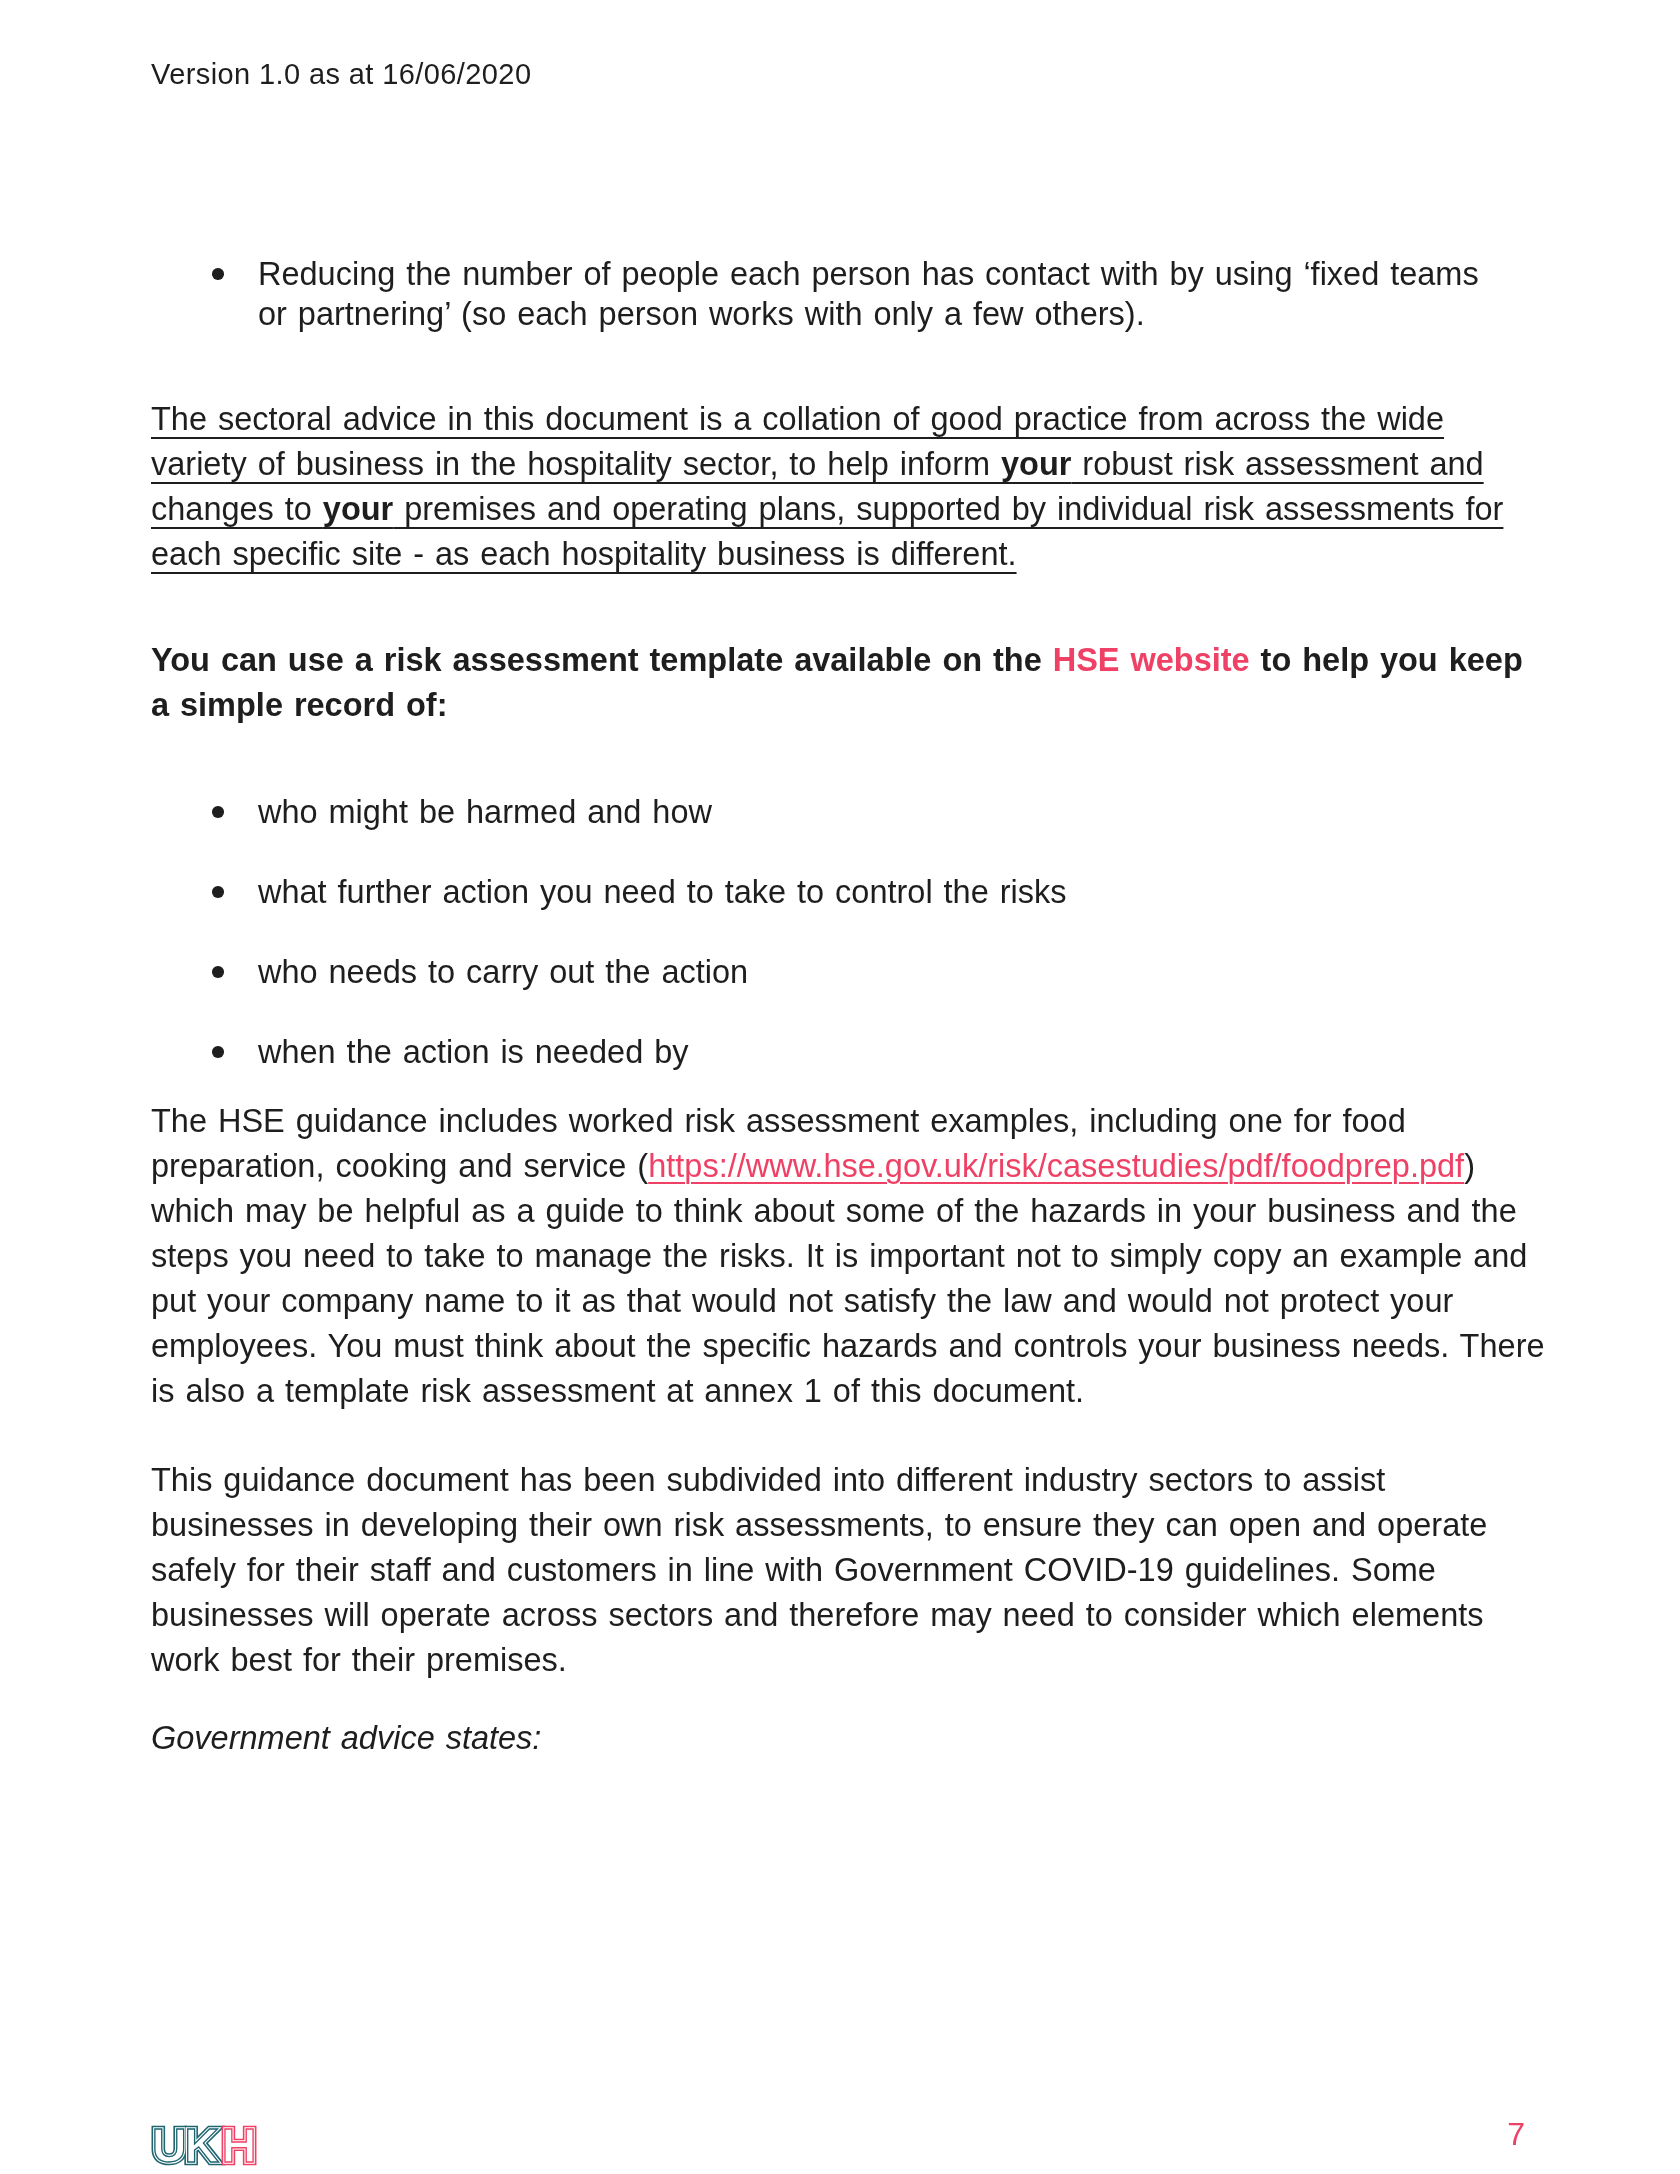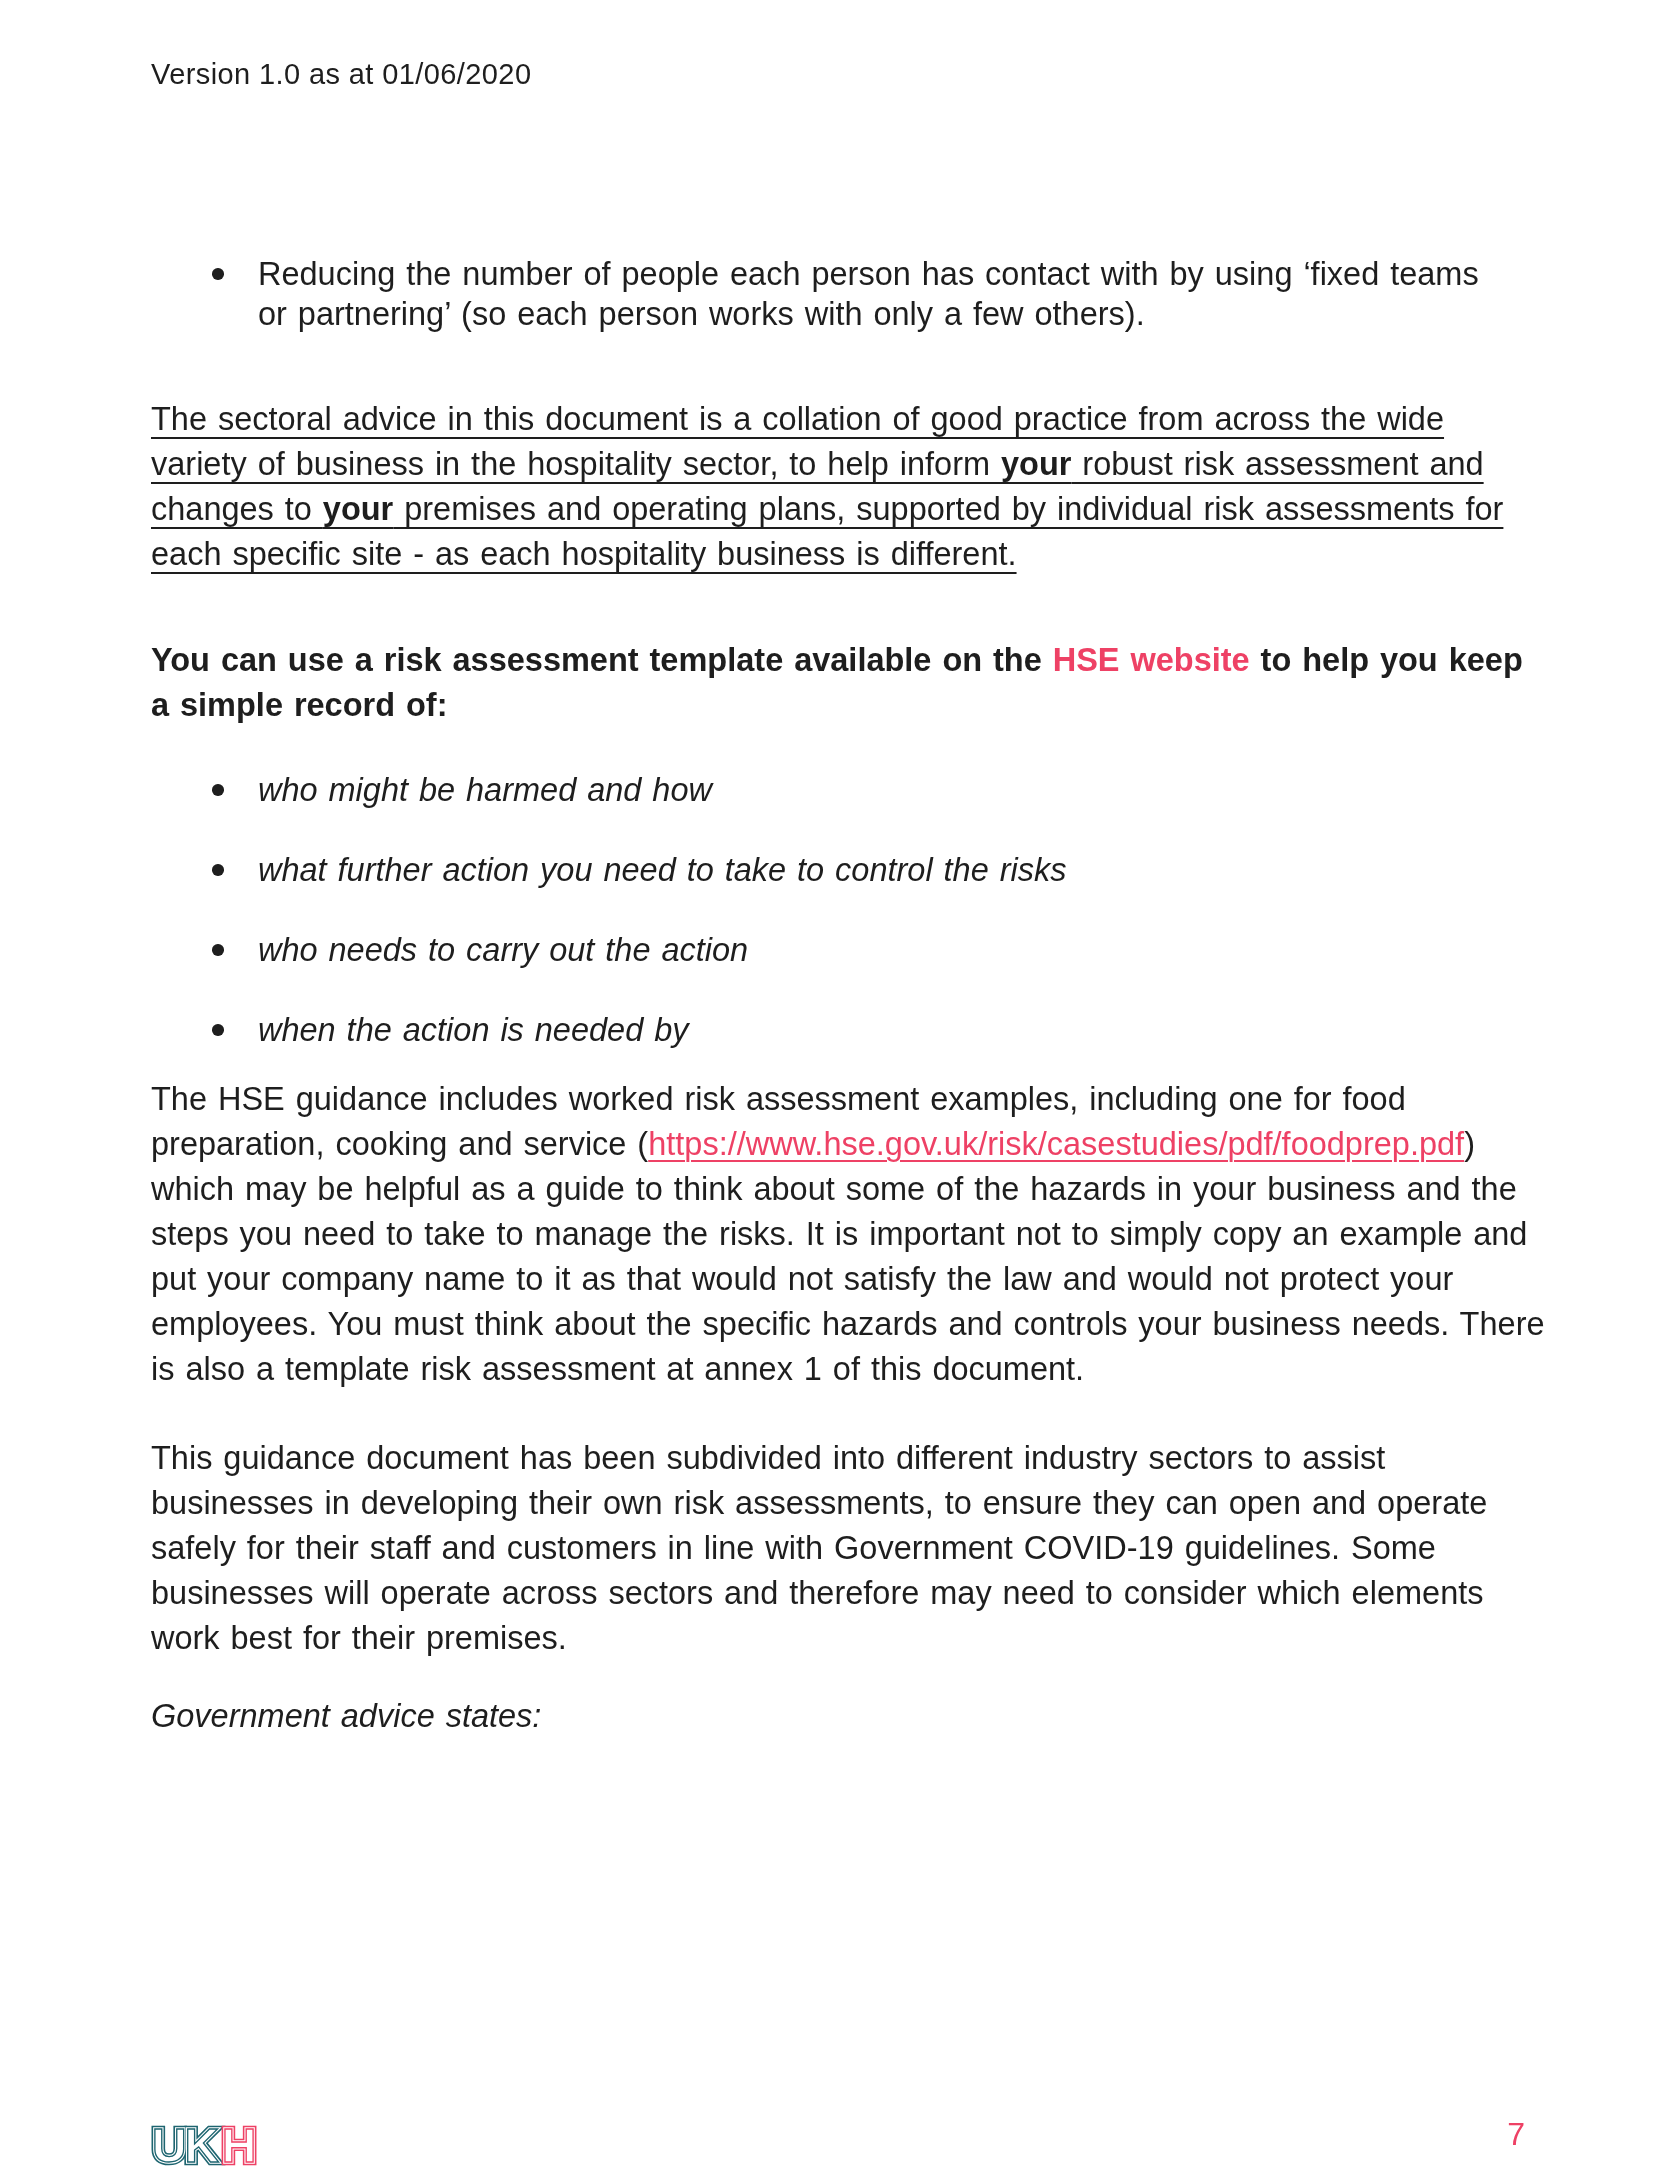--- a/index.html
+++ b/index.html
@@ -37,22 +37,21 @@
     margin-top:161px;
   }
   .top-bullet-list li{
     position:relative;
     padding-left:107px;
     line-height:40px;
     max-width:1367px;
   }
   .record-list{
     list-style:none;
-    margin-top:42px;
-    font-style:italic;
+    margin-top:64px;
   }
   .record-list li{
     position:relative;
     padding-left:107px;
     line-height:40px;
     margin-bottom:40px;
   }
   .record-list li:last-child{margin-bottom:0;}
   .dot{
     position:absolute;
@@ -124,21 +123,21 @@
     color:var(--accent);
     margin-right:21px;
     margin-top:-3.8px;
   }
 </style>
 </head>
 <body>
 
 <div class="page">
 
-  <div class="doc-header">Version 1.0 as at 01/06/2020</div>
+  <div class="doc-header">Version 1.0 as at 16/06/2020</div>
 
   <ul class="top-bullet-list">
     <li>
       <span class="dot"></span>
       <span>Reducing the number of people each person has contact with by using ‘fixed teams or partnering’ (so each person works with only a few others).</span>
     </li>
   </ul>
 
   <p class="sector-advice"><span>The sectoral advice in this document is a collation of good practice from across the wide variety of business in the hospitality sector, to help inform </span><span class="bold">your</span><span> robust risk assessment and changes to </span><span class="bold">your</span><span> premises and operating plans, supported by individual risk assessments for each specific site - as each hospitality business is different.</span></p>
 

